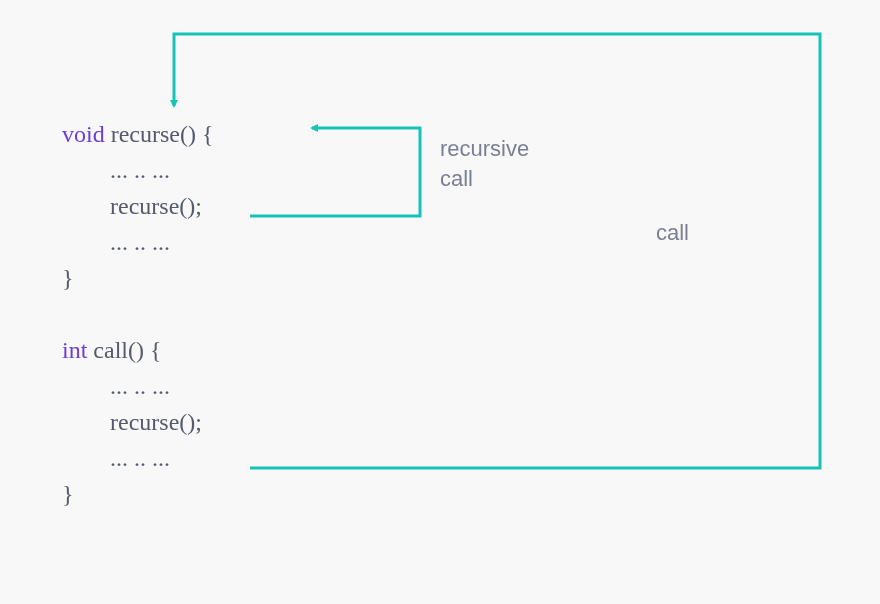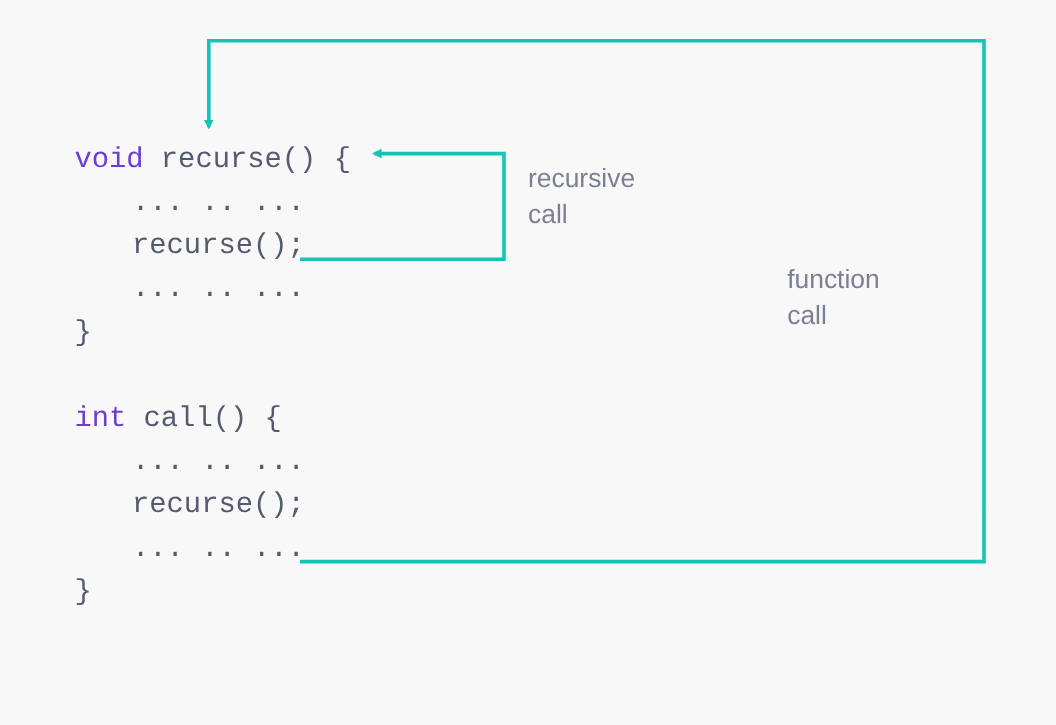--- a/index.html
+++ b/index.html
@@ -11,20 +11,21 @@
     font-size: 24px;
     position: relative;
     overflow: hidden;
   }
   .code-area {
     position: absolute;
     left: 62px;
     top: 116px;
     line-height: 36px;
     color: #555b6e;
+    font-family: Liberation Serif, serif;
   }
   .keyword { color: #6c3dd4; }
   .indent { display: inline-block; width: 48px; }
   .label {
     position: absolute;
     font-family: -apple-system, BlinkMacSystemFont, 'Segoe UI', Helvetica, Arial, sans-serif;
     font-size: 22px;
     color: #7a7f93;
     line-height: 30px;
   }
@@ -57,21 +58,20 @@
   <div><span class="indent"></span><span>... .. ...</span></div>
   <div><span>}</span></div>
 </div>
 
 <div class="label label-recursive">
   <div>recursive</div>
   <div>call</div>
 </div>
 
 <div class="label label-function">
-  <div>function</div>
   <div>call</div>
 </div>
 
 <svg class="arrows">
   <defs>
     <marker id="arrowhead" markerWidth="8" markerHeight="8" refX="6" refY="4" orient="auto" markerUnits="userSpaceOnUse">
       <path d="M0,0 L8,4 L0,8 Z" fill="#15c4b7"></path>
     </marker>
   </defs>
   <path id="path-recursive" fill="none" stroke="#15c4b7" stroke-width="3" marker-end="url(#arrowhead)" d="M 250 216 L 420 216 L 420 128 L 312 128"></path>

